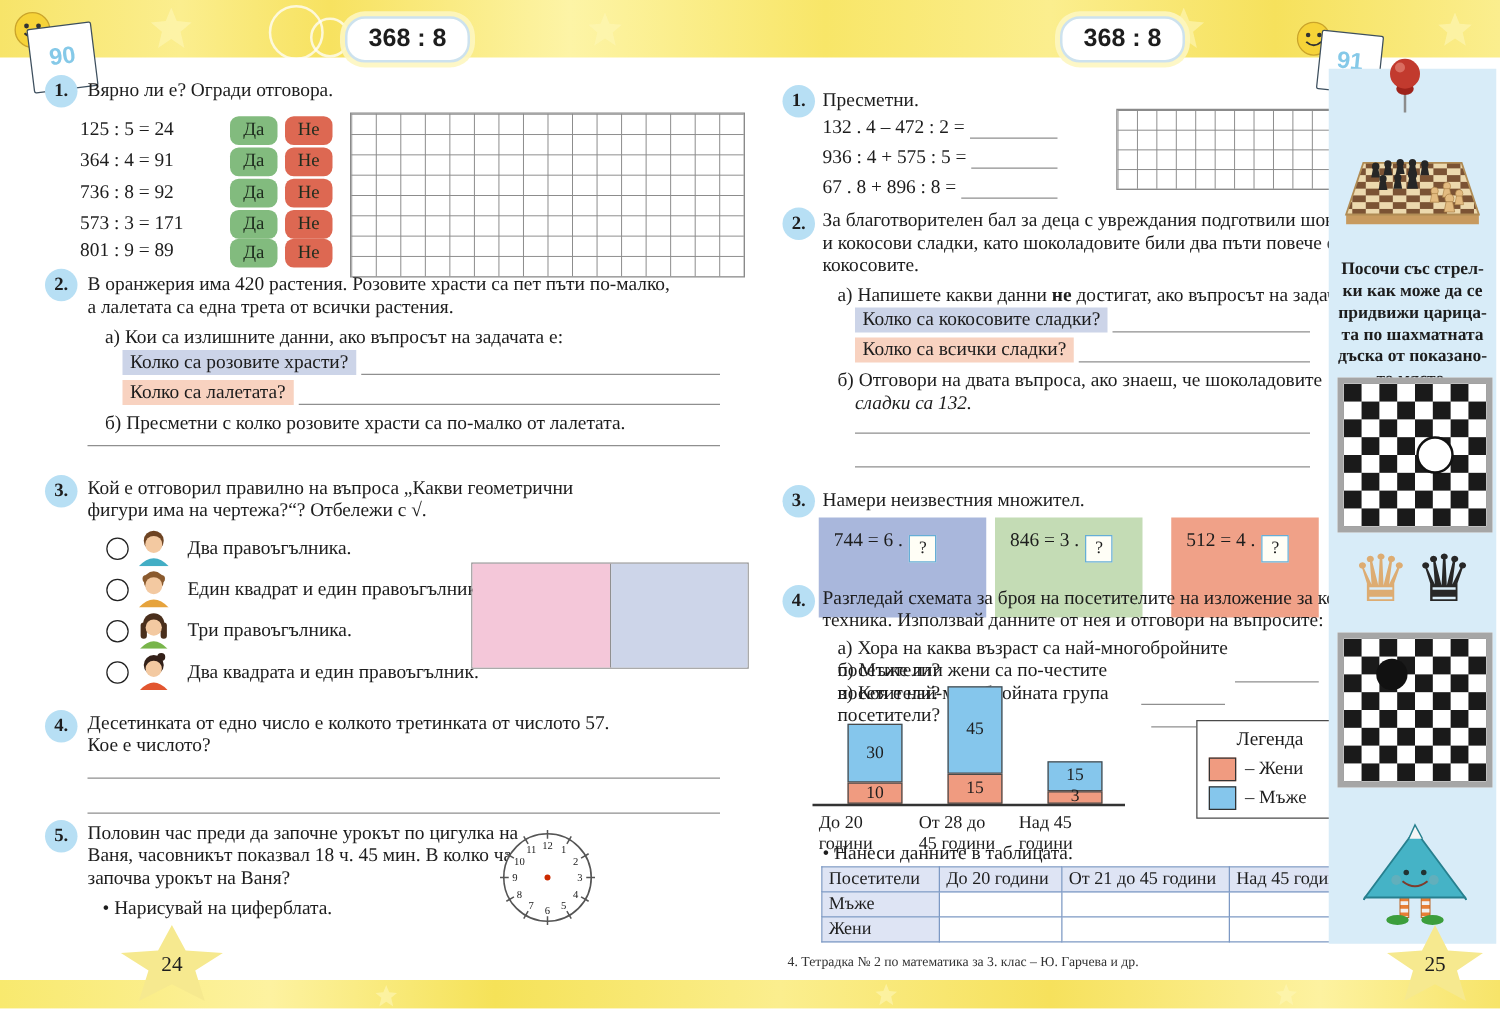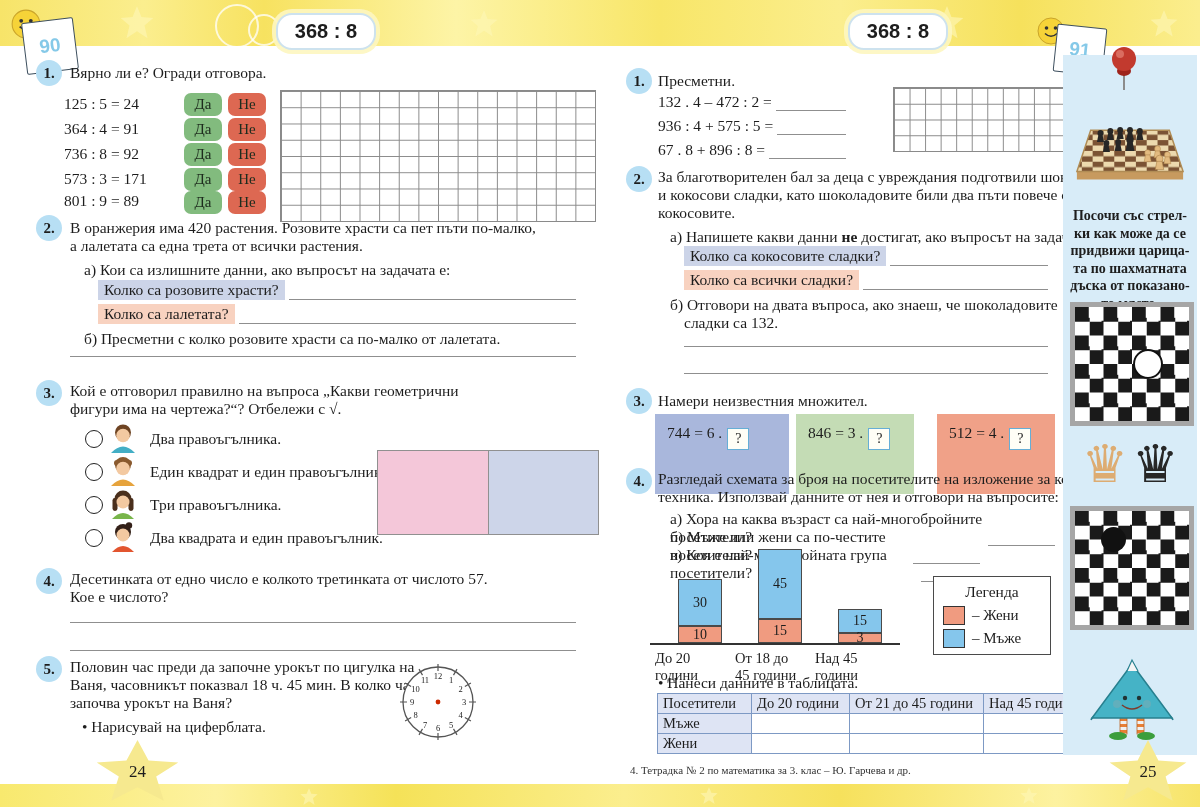--- a/index.html
+++ b/index.html
@@ -34,21 +34,21 @@
   .radio{width:16px;height:16px;border:1.7px solid #222;border-radius:50%;background:#fff;}
   .figure-half{height:100%;}
   .mbox{height:80px;}
   .mbox .eq{padding:10px 0 0 12px;font-size:15.5px;}
   .qbox{display:inline-flex;width:20px;height:20px;border:1.5px solid #66aed6;background:#fffef6;
     align-items:center;justify-content:center;font-size:14px;margin-left:5px;vertical-align:-5px;}
   
   .bar{position:absolute;bottom:2px;width:44px;display:flex;flex-direction:column;justify-content:flex-end;}
   .seg{border:1px solid #4a4a4a;display:flex;align-items:center;justify-content:center;font-size:14px;overflow:visible;line-height:10px;}
   .ticklbl{text-align:left;font-size:14.5px;line-height:17px;}
-  .legend{border:1.5px solid #4a4a4a;background:#fff;padding:6px 9px;}
+  .legend{border:1.5px solid #4a4a4a;background:#fff;padding:6px 9px;margin-left:24px;}
   .legend .title{text-align:center;font-size:15.5px;margin-bottom:5px;}
   .legrow{display:flex;align-items:center;gap:7px;margin-top:4px;font-size:15px;}
   .swatch{width:20px;height:17px;border:1px solid #333;}
   
   table.dt{border-collapse:collapse;font-size:14.5px;}
   table.dt td,table.dt th{border:1px solid #7d99c4;height:19px;padding:0 5px;font-weight:normal;text-align:left;}
   .cellhead{background:#dee4f4;}
   
   .sidebar{background:#d8ecf8;}
   .instr{font-weight:bold;font-size:14px;line-height:17.5px;text-align:center;}
@@ -253,21 +253,21 @@
   <div class="abs t" style="left:670px;top:228px;"><span>а) Напишете какви данни </span><b>не</b><span> достигат, ако въпросът на задачата е:</span></div>
   <div class="abs qrow" style="left:684px;top:246px;width:364px;font-family:Liberation Serif, serif;">
     <span class="chip" style="background: rgb(204, 212, 232);">Колко са кокосовите сладки?</span>
     <span class="fill wline"></span>
   </div>
   <div class="abs qrow" style="left:684px;top:270px;width:364px;">
     <span class="chip" style="background: rgb(248, 210, 192);">Колко са всички сладки?</span>
     <span class="fill wline"></span>
   </div>
   <div class="abs t" style="left:670px;top:296px;">б) Отговори на двата въпроса, ако знаеш, че шоколадовите</div>
-  <div class="abs t" style="left:684px;top:314px;">сладки са 132.</div>
+  <div class="abs t" style="left:684px;top:314px;font-style:italic;">сладки са 132.</div>
   <div class="abs wline" style="left:684px;top:332px;width:364px;height:14px;"></div>
   <div class="abs wline" style="left:684px;top:359px;width:364px;height:14px;"></div>
 
   <div class="abs tnum" style="left:626px;top:388px;">3.</div>
   <div class="abs t" style="left:658px;top:392px;">Намери неизвестния множител.</div>
   <div class="abs mbox" style="left: 655px; top: 414px; width: 134px; background: rgb(169, 183, 220);">
     <div class="eq"><span>744 = 6 .</span><span class="qbox">?</span></div>
   </div>
   <div class="abs mbox" style="left: 796px; top: 414px; width: 118px; background: rgb(196, 220, 181);">
     <div class="eq"><span>846 = 3 .</span><span class="qbox">?</span></div>
@@ -317,21 +317,21 @@
           <span>3</span>
         </div>
     </div>
     <div class="abs" style="left:0;bottom:0;width:250px;height:2px;background:#333;"></div>
   </div>
   <div class="abs ticklbl" style="left:655px;top:650px;width:90px;">
     <div>До 20</div>
       <div>години</div>
   </div>
   <div class="abs ticklbl" style="left:735px;top:650px;width:90px;">
-    <div>От 18 до</div>
+    <div>От 28 до</div>
       <div>45 години</div>
   </div>
   <div class="abs ticklbl" style="left:815px;top:650px;width:90px;">
     <div>Над 45</div>
       <div>години</div>
   </div>
 
   <div class="abs legend" style="left:933px;top:576px;width:98px;">
     <div class="title">Легенда</div>
     <div class="legrow">

